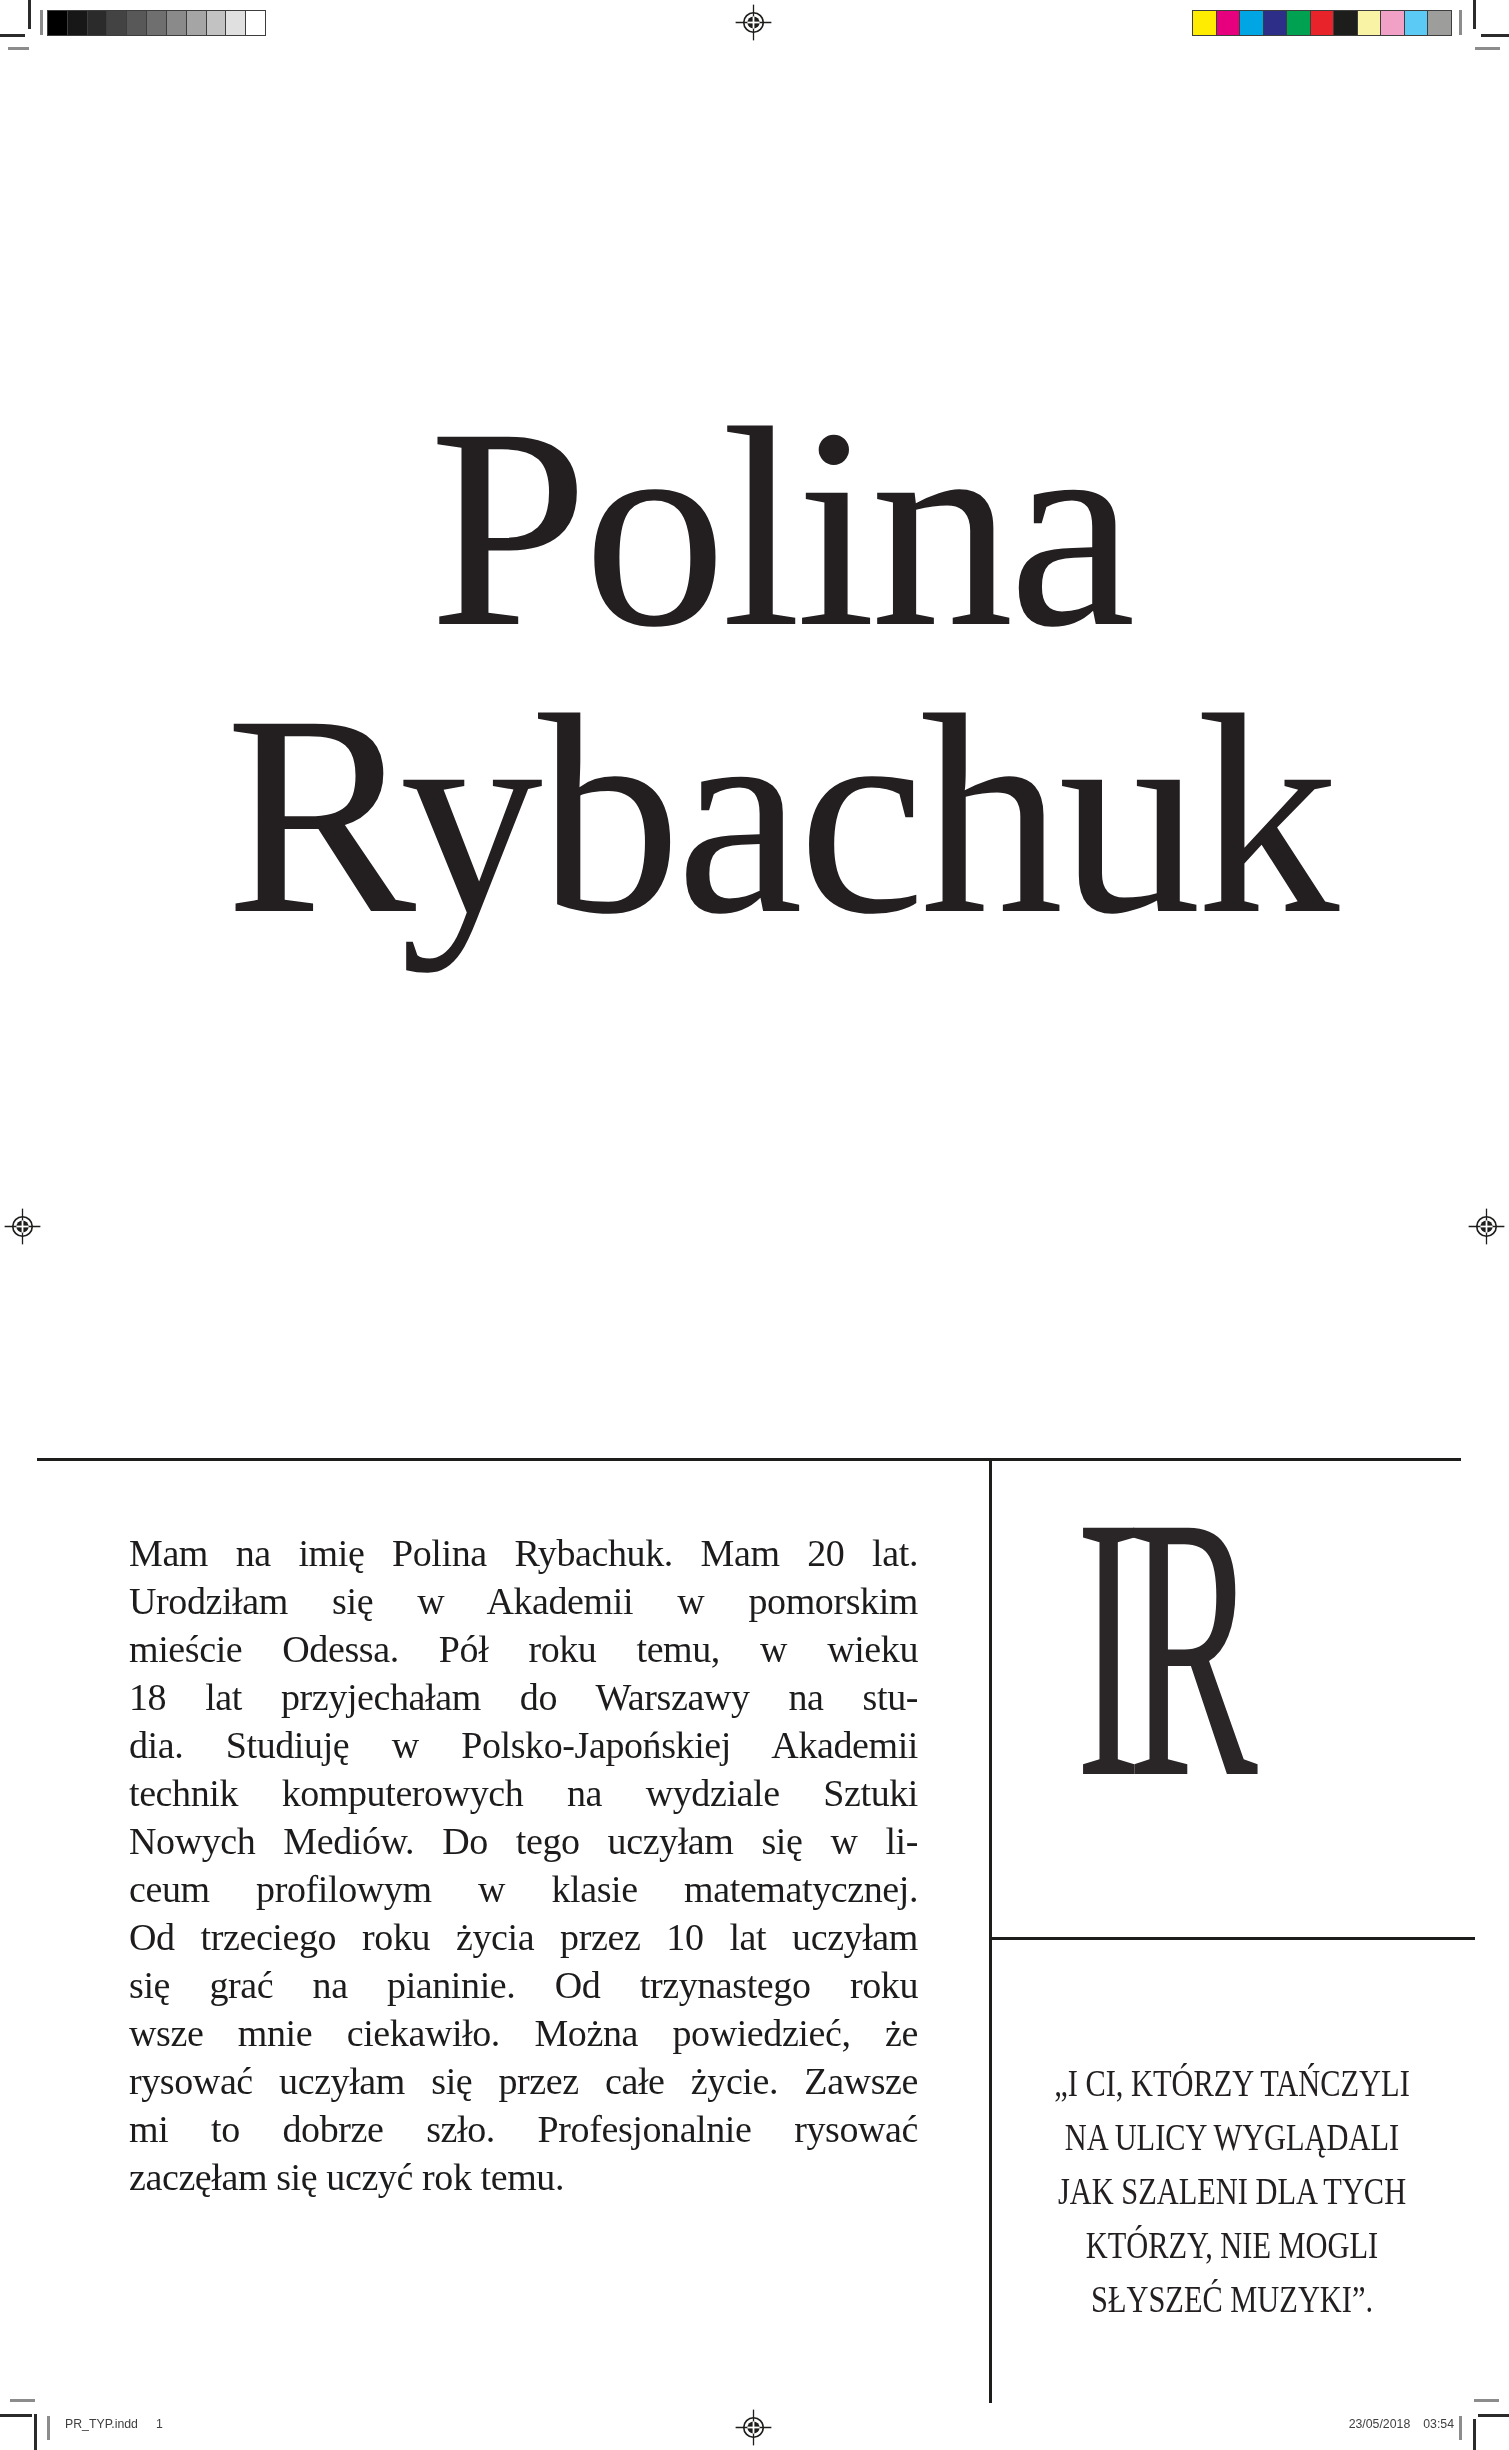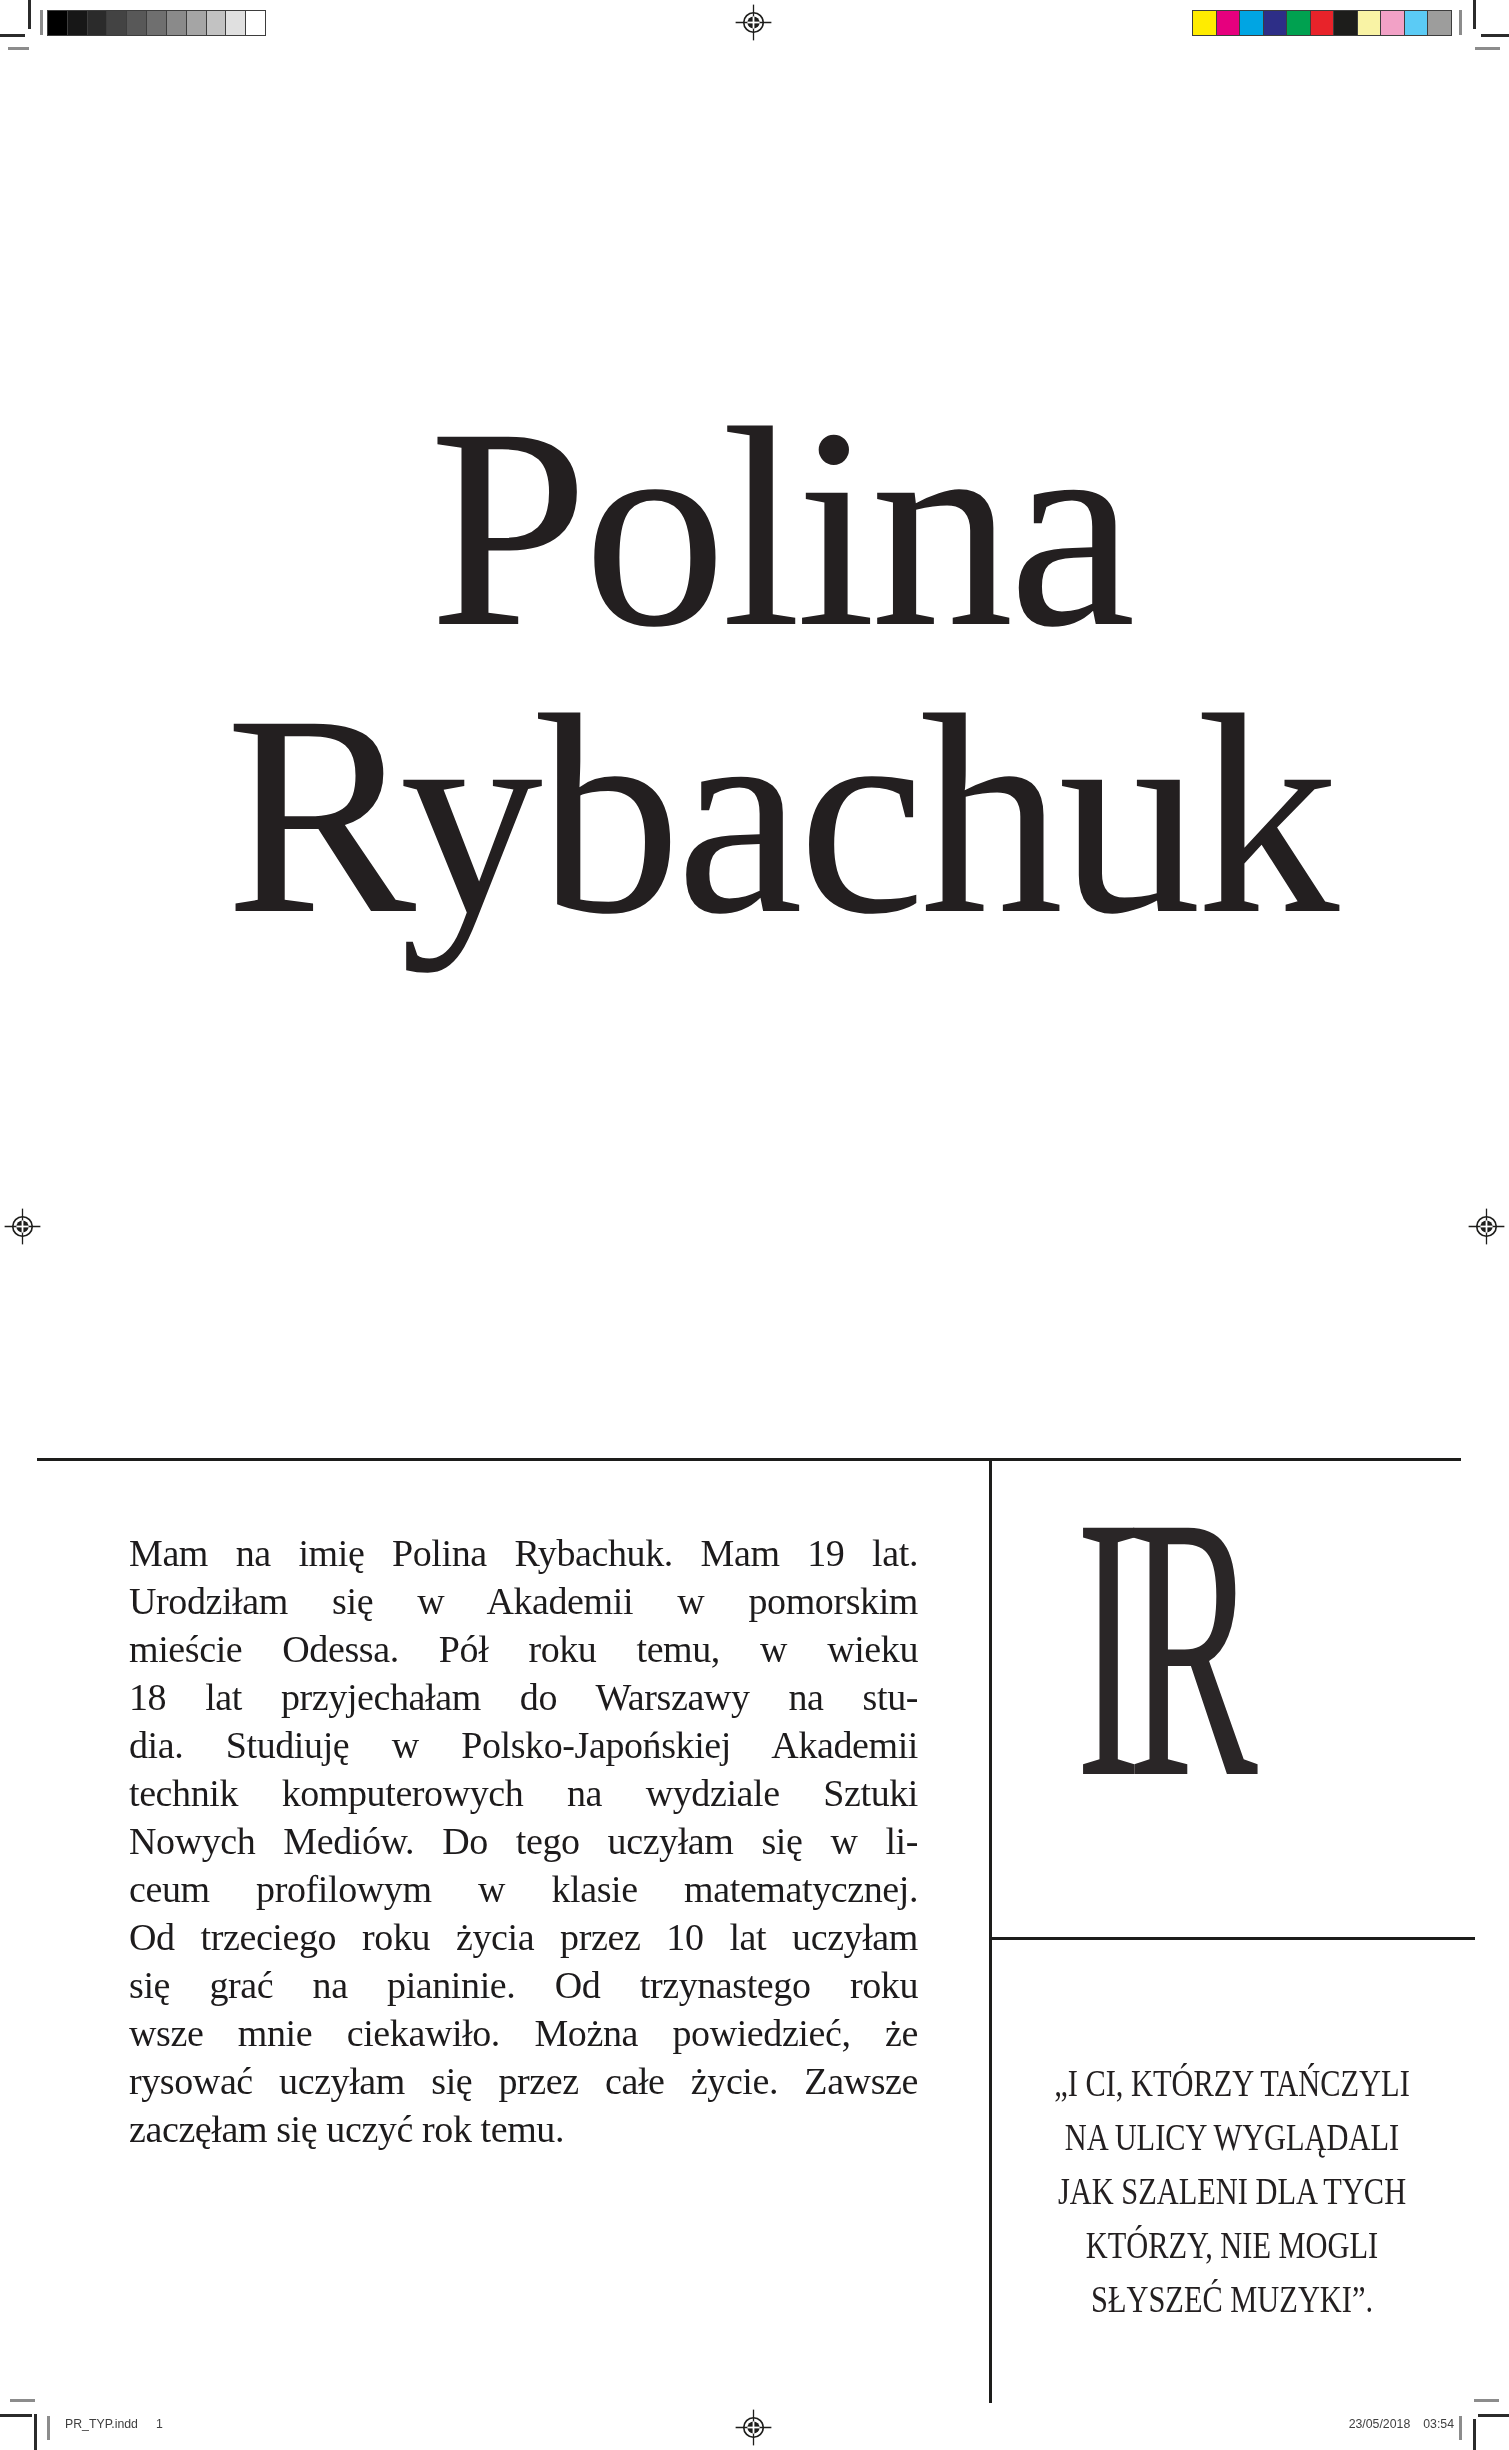--- a/index.html
+++ b/index.html
@@ -145,32 +145,33 @@
 <div class="title-block">
   <div>Polina</div>
   <div>Rybachuk</div>
 </div>
 
 <div class="rule-top"></div>
 <div class="rule-vert"></div>
 <div class="rule-right"></div>
 
 <div class="body-text">
-    <div class="body-line">Mam na imię Polina Rybachuk. Mam 19 lat.</div>
+    <div class="body-line">Mam na imię Polina Rybachuk. Mam 20 lat.</div>
     <div class="body-line">Urodziłam się w Akademii w pomorskim</div>
     <div class="body-line">mieście Odessa. Pół roku temu, w wieku</div>
     <div class="body-line">18 lat przyjechałam do Warszawy na stu-</div>
     <div class="body-line">dia. Studiuję w Polsko-Japońskiej Akademii</div>
     <div class="body-line">technik komputerowych na wydziale Sztuki</div>
     <div class="body-line">Nowych Mediów. Do tego uczyłam się w li-</div>
     <div class="body-line">ceum profilowym w klasie matematycznej.</div>
     <div class="body-line">Od trzeciego roku życia przez 10 lat uczyłam</div>
     <div class="body-line">się grać na pianinie. Od trzynastego roku</div>
     <div class="body-line">wsze mnie ciekawiło. Można powiedzieć, że</div>
     <div class="body-line">rysować uczyłam się przez całe życie. Zawsze</div>
+    <div class="body-line">mi to dobrze szło. Profesjonalnie rysować</div>
     <div class="body-line">zaczęłam się uczyć rok temu.</div>
   </div>
 
 <div class="monogram">
   <span class="stem">I</span><span>R</span>
 </div>
 
 <div class="quote-block">
     <div class="quote-line">„I CI, KTÓRZY TAŃCZYLI</div>
     <div class="quote-line">NA ULICY WYGLĄDALI</div>

